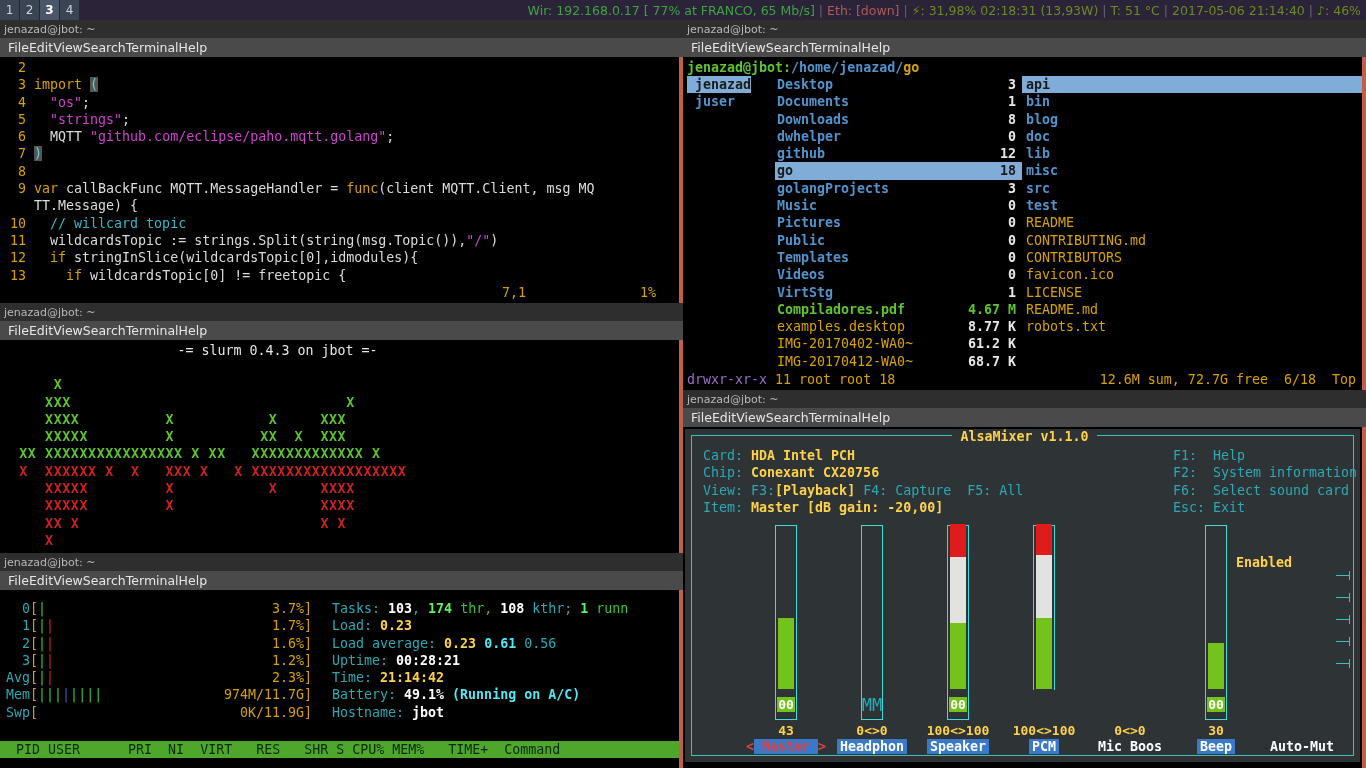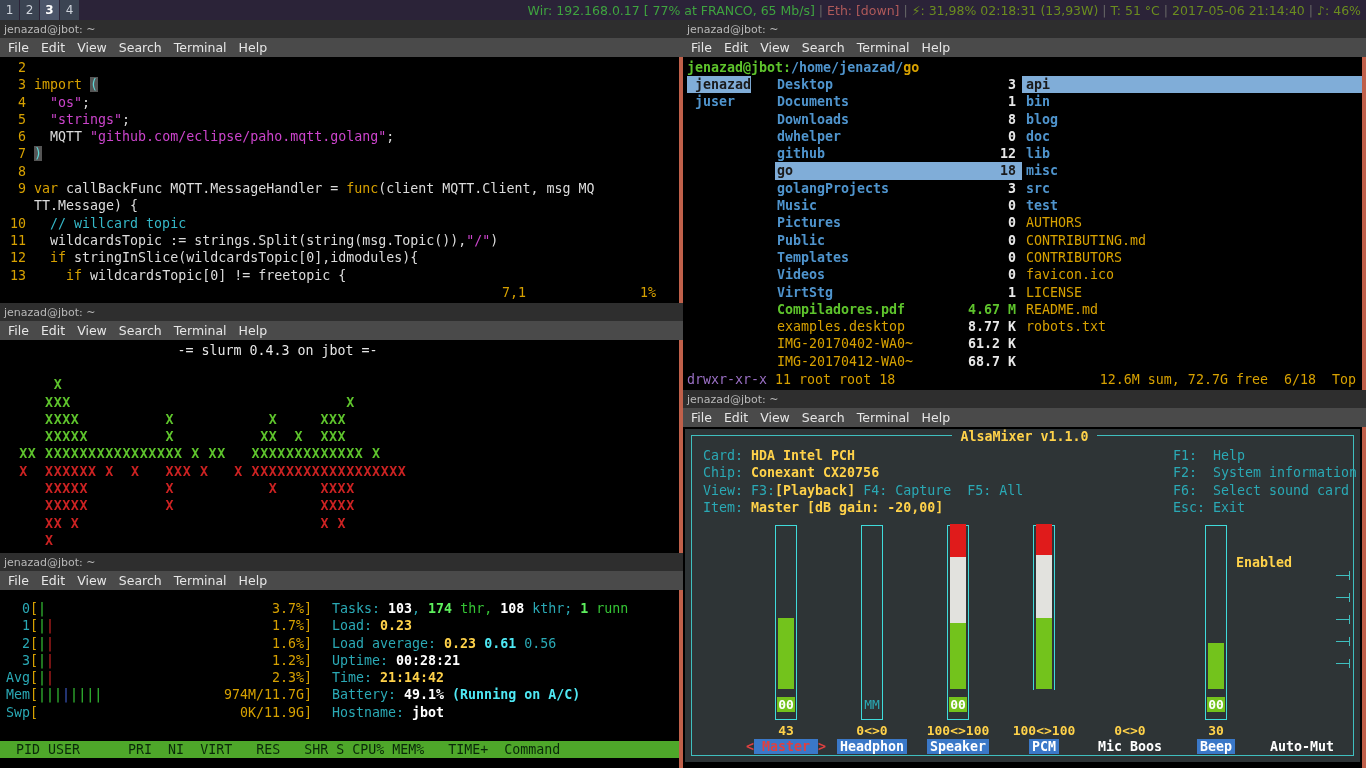--- a/index.html
+++ b/index.html
@@ -25,21 +25,21 @@
   
   .term{ position:absolute; background:#000; overflow:hidden; }
   .titlebar{
     height:18px; background:#2e2e2e; color:#b8b8b8;
     font-family:"DejaVu Sans", sans-serif; font-size:11px;
     display:flex; align-items:center; padding-left:4px; white-space:pre;
   }
   .menubar{
     height:19px; background:#4a4a4a; color:#e6e6e6;
     font-family:"DejaVu Sans", sans-serif; font-size:12.5px;
-    display:flex; align-items:center; gap:12px; padding-left:8px;
+    display:flex; align-items:center; gap:0; padding-left:8px;
   }
   .menubar span{ cursor:default; }
   .termbody{ background:#000; color:#ccc; padding:2px 0 0 2px; white-space:pre;
              font-family:"DejaVu Sans Mono", monospace; font-size:13.3px; line-height:17.3px; }
   .scrollbar{ position:absolute; right:0; width:4px; background:#c0604a; }
 
   
   .c-lnum{ color:#d7a100; }
   .c-kw{ color:#d7a100; }
   .c-str{ color:#cc44cc; }
@@ -185,21 +185,21 @@
       </div>
     <div id="ranger-preview" style="position:absolute;left:339px;top:19px;right:4px;font-size:13.3px;line-height:17.3px;">
         <div class="r-sel" style="padding-left: 4px; white-space: pre;">api</div>
         <div class="r-dir" style="padding-left: 4px; white-space: pre;">bin</div>
         <div class="r-dir" style="padding-left: 4px; white-space: pre;">blog</div>
         <div class="r-dir" style="padding-left: 4px; white-space: pre;">doc</div>
         <div class="r-dir" style="padding-left: 4px; white-space: pre;">lib</div>
         <div class="r-dir" style="padding-left: 4px; white-space: pre;">misc</div>
         <div class="r-dir" style="padding-left: 4px; white-space: pre;">src</div>
         <div class="r-dir" style="padding-left: 4px; white-space: pre;">test</div>
-        <div class="r-file" style="padding-left: 4px; white-space: pre;">AUTHORS</div>
+        <div class="r-file" style="padding-left: 4px; white-space: pre;">README</div>
         <div class="r-file" style="padding-left: 4px; white-space: pre;">CONTRIBUTING.md</div>
         <div class="r-file" style="padding-left: 4px; white-space: pre;">CONTRIBUTORS</div>
         <div class="r-file" style="padding-left: 4px; white-space: pre;">favicon.ico</div>
         <div class="r-file" style="padding-left: 4px; white-space: pre;">LICENSE</div>
         <div class="r-file" style="padding-left: 4px; white-space: pre;">README.md</div>
         <div class="r-file" style="padding-left: 4px; white-space: pre;">robots.txt</div>
       </div>
     <div id="ranger-status" style="left: 0px; bottom: 2px; width: 683px; font-size: 13.3px; line-height: 17.3px; position: absolute; white-space: pre; display: flex;"><span style="padding-left: 4px;"><span class="r-status-perm">drwxr-xr-x</span><span class="r-status"> 11 root root 18</span></span><span class="r-status" style="margin-left: auto; padding-right: 10px;">12.6M sum, 72.7G free  6/18  Top</span></div>
   </div>
   <div class="scrollbar" style="top:37px;height:333px;"></div>
@@ -238,21 +238,21 @@
           <div style="font-size: 13.3px; font-weight: bold; display: flex; align-items: center;">
             <span style="color: rgb(224, 64, 64);">&lt;</span>
             <span style="background: rgb(58, 120, 200); color: rgb(224, 64, 64); padding: 0px 8px;">Master</span>
             <span style="color: rgb(224, 64, 64);">&gt;</span>
           </div>
         </div>
         <div style="width: 86px; display: flex; flex-direction: column; align-items: center;">
           <div style="position: relative; width: 22px; height: 165px;">
             <div style="position: absolute; inset: 0px; border-top: 1px solid rgb(63, 219, 219); border-right: 1px solid rgb(63, 219, 219); border-left: 1px solid rgb(63, 219, 219); border-image: initial; border-bottom: none;"></div>
           </div>
-          <div style="width: 22px; height: 30px; display: flex; align-items: center; justify-content: center; font-size: 13px; border-right: 1px solid rgb(63, 219, 219); border-bottom: 1px solid rgb(63, 219, 219); border-left: 1px solid rgb(63, 219, 219); border-image: initial; border-top: none;">
+          <div style="width: 22px; height: 30px; display: flex; align-items: center; justify-content: center; font-size: 17px; border-right: 1px solid rgb(63, 219, 219); border-bottom: 1px solid rgb(63, 219, 219); border-left: 1px solid rgb(63, 219, 219); border-image: initial; border-top: none;">
             <span class="a-teal">MM</span>
           </div>
           <div class="a-yellow" style="font-size: 13px; margin-top: 3px; height: 16px;">0&lt;&gt;0</div>
           <div style="font-size: 13.3px; font-weight: bold; display: flex; align-items: center;">
             <span style="background: rgb(58, 120, 200); color: rgb(255, 255, 255); padding: 0px 3px;">Headphon</span>
           </div>
         </div>
         <div style="width: 86px; display: flex; flex-direction: column; align-items: center;">
           <div style="position: relative; width: 22px; height: 165px;">
             <div style="position: absolute; inset: 0px; border-top: 1px solid rgb(63, 219, 219); border-right: 1px solid rgb(63, 219, 219); border-left: 1px solid rgb(63, 219, 219); border-image: initial; border-bottom: none;"></div>

